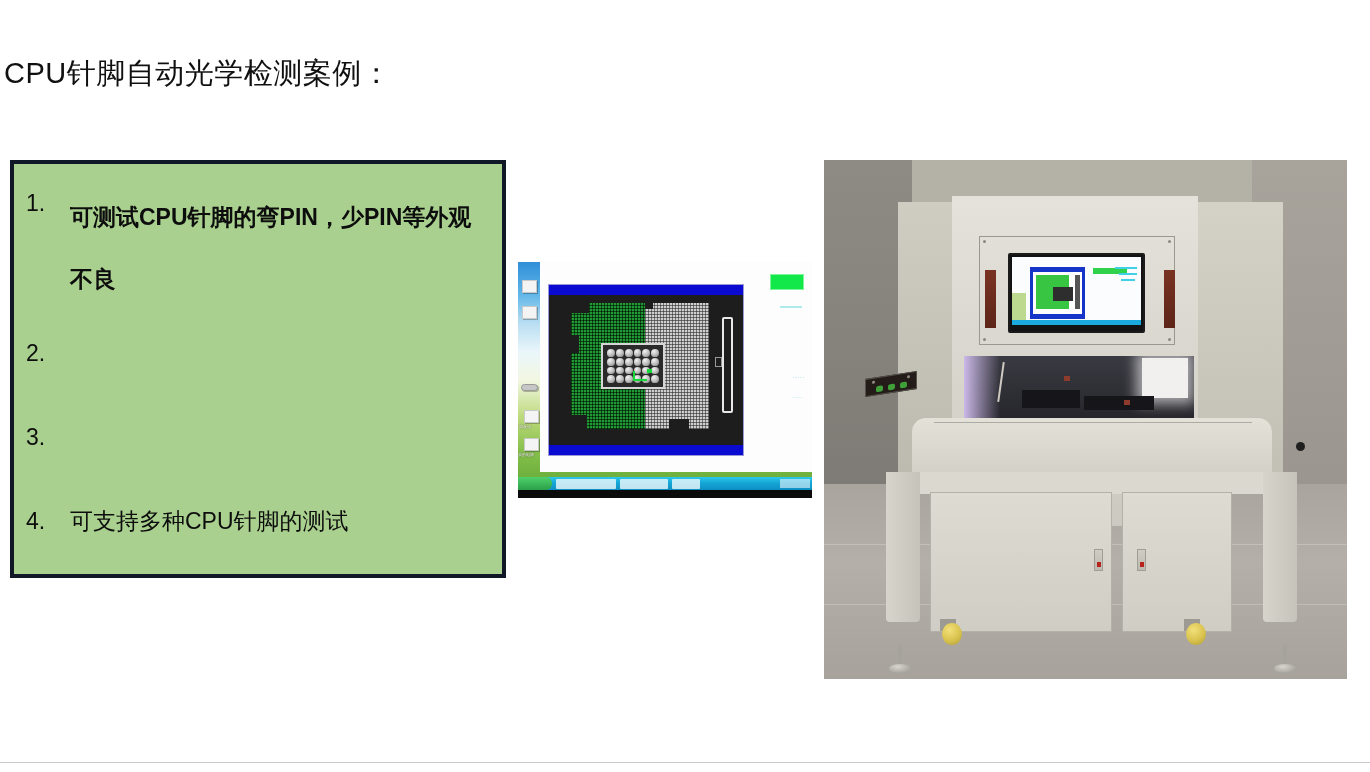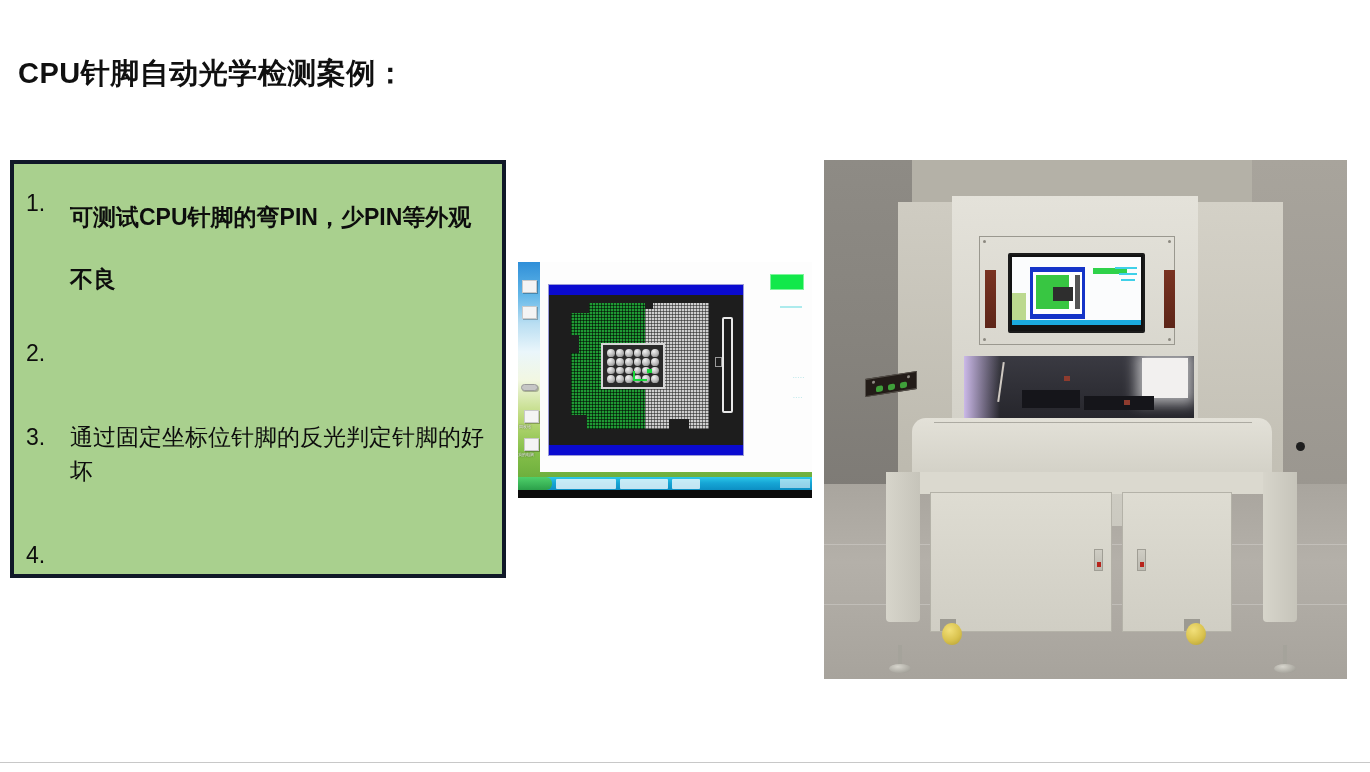--- a/index.html
+++ b/index.html
@@ -16,24 +16,24 @@
   #slide {
     position: relative;
     width: 1370px;
     height: 772px;
     background: #ffffff;
   }
 
   
   #slide-title {
     position: absolute;
-    left: 18px;
+    left: 4px;
     top: 54px;
     font-size: 29px;
-    font-weight: bold;
+    font-weight: normal;
     color: #101010;
     letter-spacing: 0.5px;
     white-space: nowrap;
   }
 
   
   #bullet-panel {
     position: absolute;
     left: 10px;
     top: 160px;
@@ -681,25 +681,25 @@
         <span class="bullet-num">1.</span>
         <span class="bullet-text">可测试CPU针脚的弯PIN，少PIN等外观不良</span>
       </li>
 
       <li class="bullet-row short">
         <span class="bullet-num">2.</span>
       </li>
 
       <li class="bullet-row short">
         <span class="bullet-num">3.</span>
-        <span class="bullet-text">通过固定坐标位针脚的反光判定针脚的好坏</span>
       </li>
 
       <li class="bullet-row short last">
         <span class="bullet-num">4.</span>
+        <span class="bullet-text">可支持多种CPU针脚的测试</span>
       </li>
 
     </ul>
   </div>
 
   <div id="monitor-photo">
 
     <div class="desktop">
       <div class="desktop-icon" style="left:4px; top:18px;"></div>
       <div class="desktop-icon" style="left:4px; top:44px;"></div>

